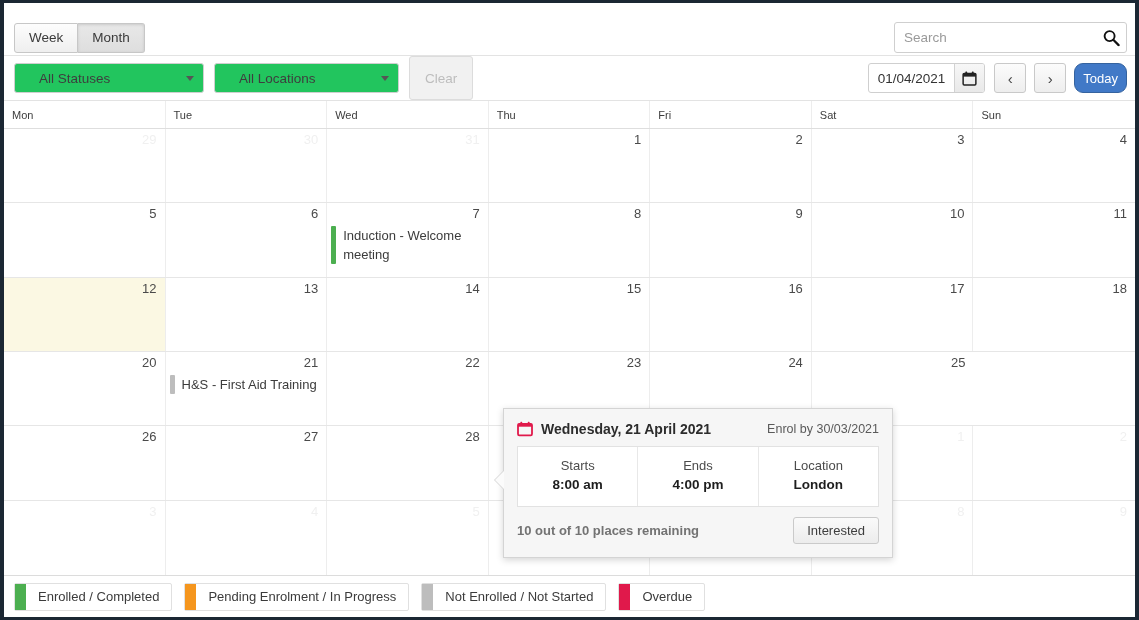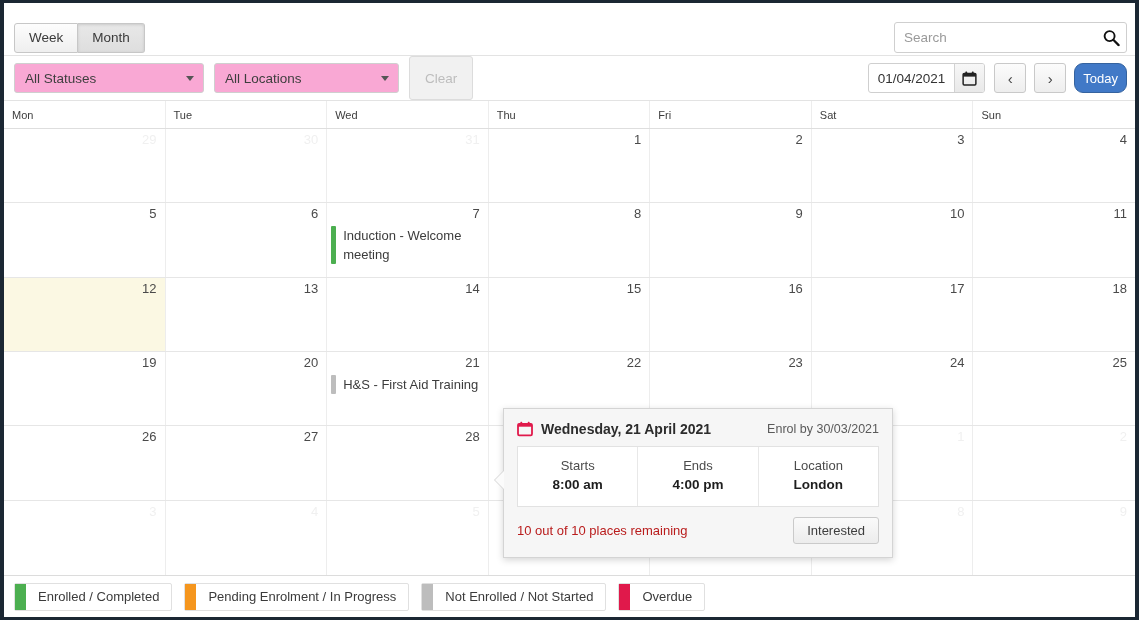--- a/index.html
+++ b/index.html
@@ -77,24 +77,24 @@
     display: flex;
     align-items: center;
     padding: 0 8px 0 10px;
     flex: 0 0 auto;
   }
   .select {
     position: relative;
     height: 30px;
     border: 1px solid #cfcfcf;
     border-radius: 3px;
-    background: #f9a8d4;
+    background: #22c55e;
     display: flex;
     align-items: center;
-    padding: 0 26px 0 10px;
+    padding: 0 26px 0 24px;
     font-size: 13.5px;
     color: #3e3e3e;
     cursor: pointer;
     margin-right: 10px;
   }
   .select.statuses { width: 190px; }
   .select.locations { width: 185px; }
   .caret {
     position: absolute; right: 9px; top: 50%;
     margin-top: -2px;
@@ -282,22 +282,22 @@
   .detail:last-child { border-right: none; }
   .detail-label { font-size: 13px; color: #4b4b4b; line-height: 18px; }
   .detail-value { font-size: 13.5px; color: #1e1e1e; font-weight: bold; line-height: 20px; }
   .popup-foot {
     display: flex;
     align-items: center;
     padding: 10px 13px 13px 13px;
   }
   .places {
     font-size: 13px;
-    font-weight: normal;
-    color: #b91c1c;
+    font-weight: bold;
+    color: #737373;
   }
   .interested-btn {
     margin-left: auto;
     height: 27px;
     padding: 0 13px;
     font-size: 13px;
     color: #3d3d3d;
     background: linear-gradient(#fafafa,#ececec);
     border: 1px solid #cacaca;
     border-radius: 3px;
@@ -461,23 +461,20 @@
             <div class="daynum">16</div>
           </div>
           <div class="day">
             <div class="daynum">17</div>
           </div>
           <div class="day">
             <div class="daynum">18</div>
           </div>
         </div>
         <div class="week">
-          <div class="day">
-            <div class="daynum">19</div>
-          </div>
           <div class="day">
             <div class="daynum">20</div>
           </div>
           <div class="day">
             <div class="daynum">21</div>
             <div class="event">
               <span class="ev-bar" style="background: rgb(189, 189, 189);"></span>
               <span class="ev-title">H&amp;S - First Aid Training</span>
             </div>
           </div>

